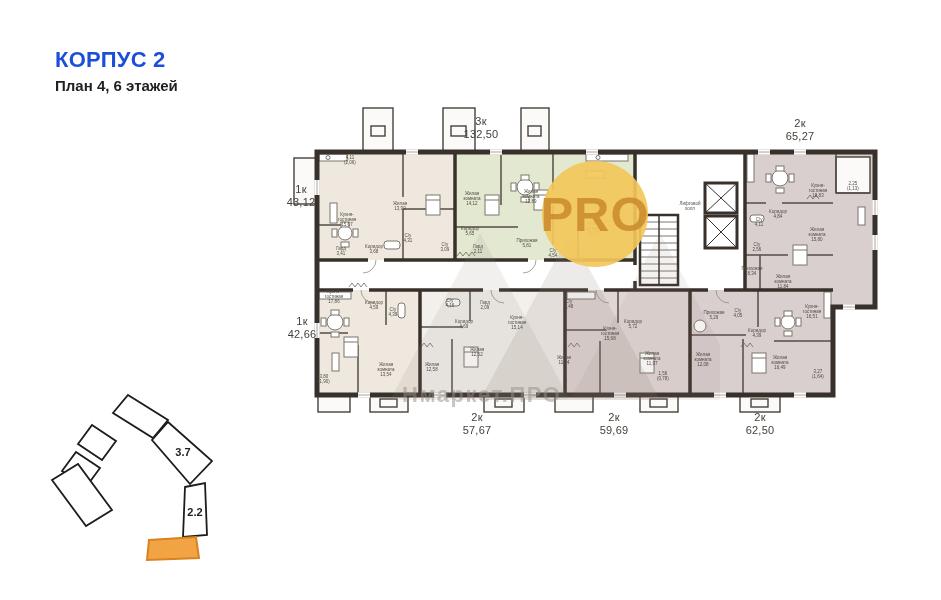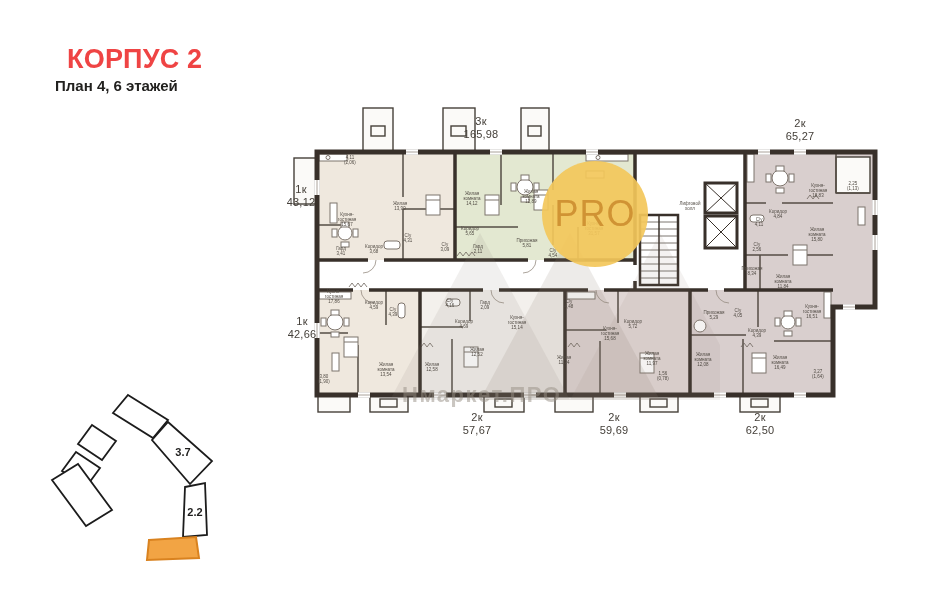--- a/index.html
+++ b/index.html
@@ -1,33 +1,33 @@
 <!DOCTYPE html>
 <html><head>
 <meta charset="utf-8">
 <style>
   html,body{margin:0;padding:0;background:#fff;}
   .page{position:relative;width:941px;height:600px;background:#fff;overflow:hidden;
         font-family:"Liberation Sans",sans-serif;}
   
   .hdr{position:absolute;left:55px;top:46px;}
-  .hdr .t1,.hdr .t2{font-size:27px;font-weight:700;color:#ef4444;line-height:27px;letter-spacing:.2px;margin-left:12px;}
+  .hdr .t1,.hdr .t2{font-size:22px;font-weight:700;color:#1d4ed8;line-height:27px;letter-spacing:.2px;}
   .hdr .t3{font-size:15px;font-weight:700;color:#22211f;line-height:22px;margin-top:2px;}
   
   .lbl-layer{position:absolute;left:0;top:0;width:941px;height:600px;pointer-events:none;}
   .unit-label{position:absolute;transform:translate(-50%,-50%);white-space:pre-line;text-align:center;
       font-size:11px;line-height:13px;color:#45403a;letter-spacing:.2px;}
   .room-label{position:absolute;transform:translate(-50%,-50%);white-space:pre-line;text-align:center;
       font-size:4.5px;line-height:5px;color:#514b44;}
   .mini-label{position:absolute;transform:translate(-50%,-50%);font-size:11px;font-weight:700;color:#1f1e1d;}
   .mini-label.light{color:#ffffff;font-size:11.5px;}
   
   .pro-badge{position:absolute;left:542px;top:161px;width:106px;height:106px;border-radius:50%;
       background:rgba(243,199,90,.92);display:flex;align-items:center;justify-content:center;}
-  .pro-badge span{font-size:36px;font-weight:400;color:rgba(202,138,44,.85);letter-spacing:1px;}
+  .pro-badge span{font-size:49px;font-weight:700;color:rgba(202,138,44,.85);letter-spacing:1px;}
   .site-mark{position:absolute;left:402px;top:382px;font-size:22px;font-weight:700;
       color:rgba(150,142,132,.5);letter-spacing:1.5px;}
   svg{position:absolute;}
 </style>
 </head>
 <body>
 
 <div class="page">
 
   <div class="hdr">
@@ -243,21 +243,21 @@
       <polygon points="102,305 192,138 282,305" fill="#8f8478" opacity=".12"></polygon>
       <polygon points="192,305 282,138 372,305" fill="#8f8478" opacity=".16"></polygon>
       <polygon points="282,305 372,138 432,250 432,305" fill="#8f8478" opacity=".1"></polygon>
     </g>
   </svg>
 
   <div class="lbl-layer">
       <div class="unit-label" style="left: 301px; top: 196px;">1к
 43,12</div>
       <div class="unit-label" style="left: 481px; top: 128px;">3к
-165,98</div>
+132,50</div>
       <div class="unit-label" style="left: 800px; top: 130px;">2к
 65,27</div>
       <div class="unit-label" style="left: 302px; top: 328px;">1к
 42,66</div>
       <div class="unit-label" style="left: 477px; top: 424px;">2к
 57,67</div>
       <div class="unit-label" style="left: 614px; top: 424px;">2к
 59,69</div>
       <div class="unit-label" style="left: 760px; top: 424px;">2к
 62,50</div>

